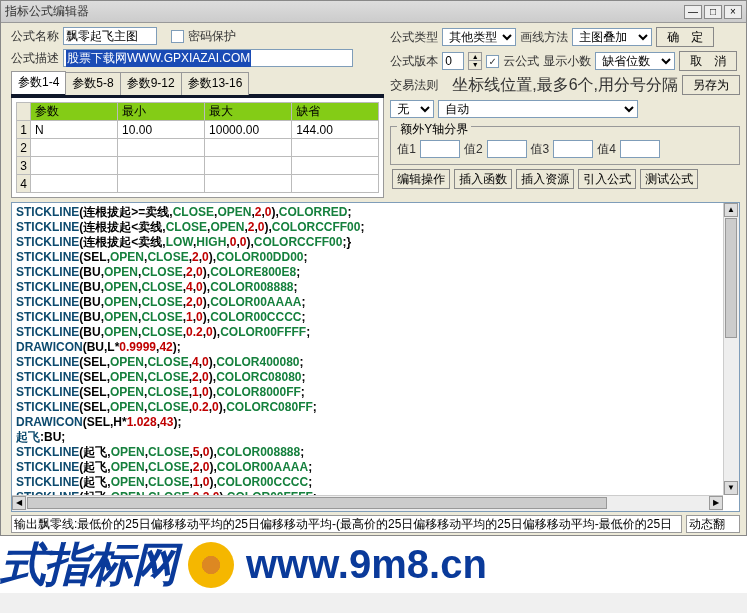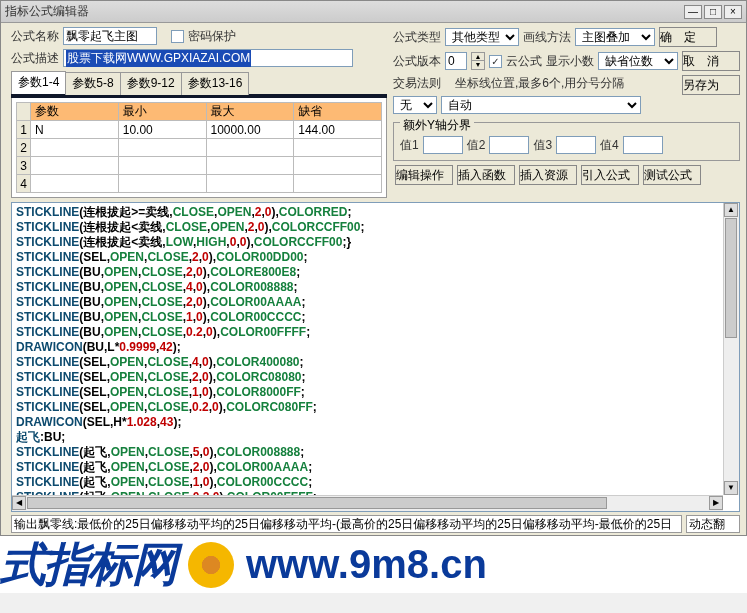--- a/index.html
+++ b/index.html
@@ -8,34 +8,34 @@
 .titlebar { height: 22px; background: linear-gradient(#ddd,#ccc); display:flex; align-items:center; padding:0 4px; border-bottom:1px solid #999;}
 .titlebar .title { flex:1; color:#333; }
 .winbtns { display:flex; gap:2px; }
 .winbtn { width:18px; height:14px; border:1px solid #888; background:#eee; text-align:center; line-height:12px; font-size:10px; cursor:default;}
 .body { padding:4px 6px 2px 10px; }
 
 .row { display:flex; align-items:center; gap:4px; margin-bottom:4px; }
 .lbl { color:#333; white-space:nowrap; }
 input[type=text], select { border:1px solid #7f9db9; background:#fff; height:18px; padding:0 2px; font-size:12px;}
 .chk { width:13px; height:13px; border:1px solid #7f9db9; background:#fff; display:inline-block; text-align:center; line-height:11px; font-size:10px; color:#333;}
-.btn { border:1px solid #888; background:#ece9d8; padding:1px 0; width:58px; text-align:left; cursor:default; height:20px; line-height:16px;}
+.btn { border:1px solid #888; background:#ece9d8; padding:1px 0; width:58px; text-align:center; cursor:default; height:20px; line-height:16px;}
 .btn-sm { width:56px; }
 
 .top-grid { display:flex; gap:6px; }
 .left-col { width:402px; }
 .right-col { flex:1; }
 
 .tabs { display:flex; border-bottom:4px solid #0f172a; margin-top:2px;}
 .tab { border:1px solid #999; border-bottom:none; background:#ece9d8; padding:2px 6px; margin-right:-1px; position:relative; top:1px; cursor:default;}
 .tab.active { background:#fff; top:0; padding-bottom:3px;}
 .param-panel { border:1px solid #999; border-top:none; background:#fff; padding:4px;}
 .param-table { width:100%; border-collapse:collapse;}
 .param-table td, .param-table th { border:1px solid #bbb; padding:0; height:18px; font-size:12px; text-align:left; }
-.param-table th { background:#fdba74; font-weight:normal; padding:0 4px;}
+.param-table th { background:#84cc16; font-weight:normal; padding:0 4px;}
 .param-table td input { border:none; width:100%; height:16px; padding:0 4px;}
 .param-table .rownum { width:14px; text-align:center; background:#ece9d8;}
 
 .fieldset { border:1px solid #999; padding:4px 6px 6px 6px; margin-bottom:4px; }
 .fieldset .legend { position:relative; top:-10px; background:#ece9d8; display:inline-block; padding:0 3px; margin-bottom:-8px;}
 .fieldset .content { margin-top:-6px; display:flex; align-items:center; gap:4px; flex-wrap:wrap;}
 
 .btnrow { display:flex; gap:4px; margin-top:2px; justify-content:flex-start; padding-left:2px;}
 .btnrow .btn { width:58px; }
 
@@ -161,21 +161,21 @@
           <span class="lbl">云公式</span>
           <span class="lbl">显示小数</span>
           <select style="width:80px"><option>缺省位数</option></select>
           <div class="btn">取　消</div>
         </div>
         <div class="row" style="align-items:flex-start">
           <div style="flex:1">
             <div class="row">
               <span class="lbl">交易法则</span>
               <span style="width:6px"></span>
-              <span class="lbl" style="font-size:12px">坐标线位置,最多6个,用分号分隔</span>
+              <span class="lbl" style="font-size:16px">坐标线位置,最多6个,用分号分隔</span>
             </div>
             <div class="row">
               <select style="width:44px"><option>无</option></select>
               <select style="width:200px"><option>自动</option></select>
             </div>
           </div>
           <div class="btn">另存为</div>
         </div>
         <div class="fieldset">
           <span class="legend">额外Y轴分界</span>

